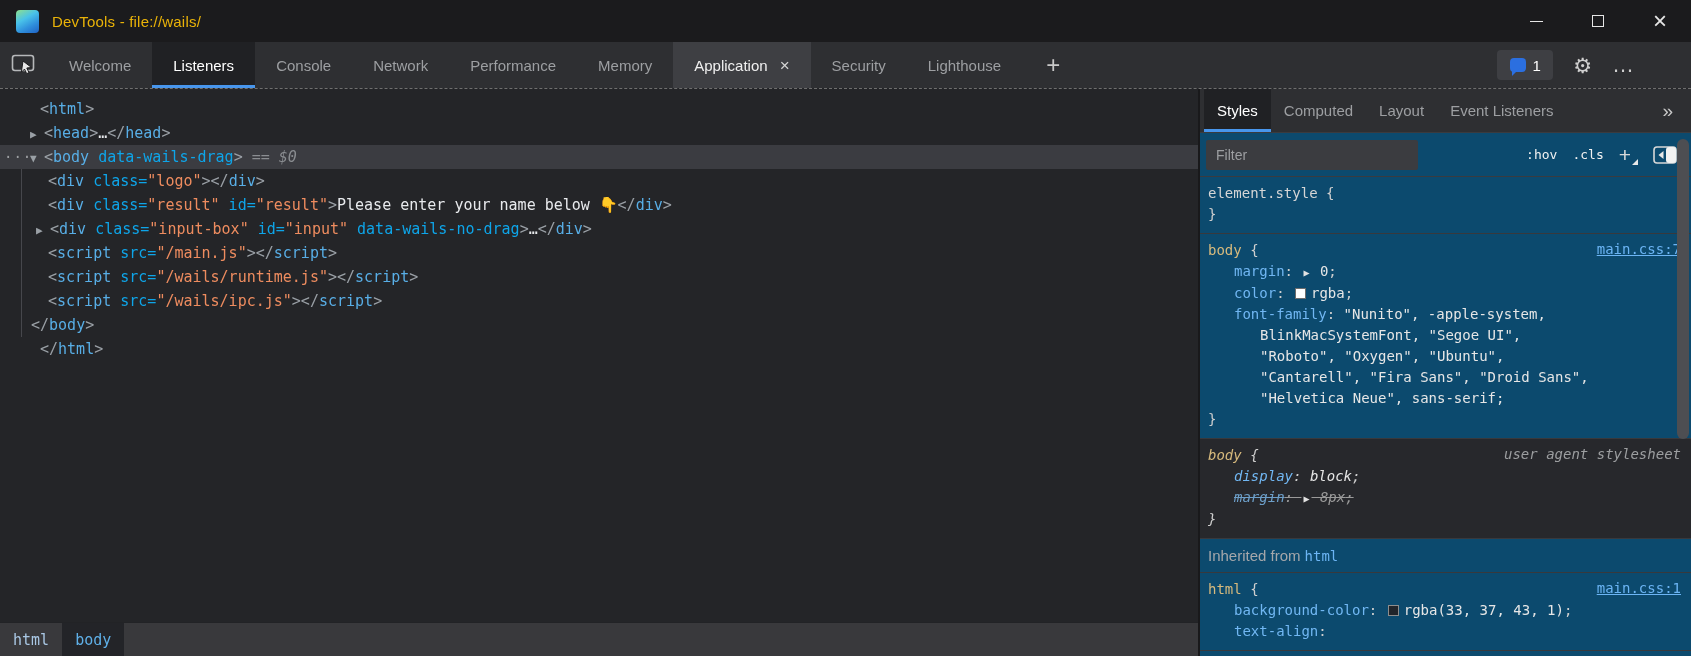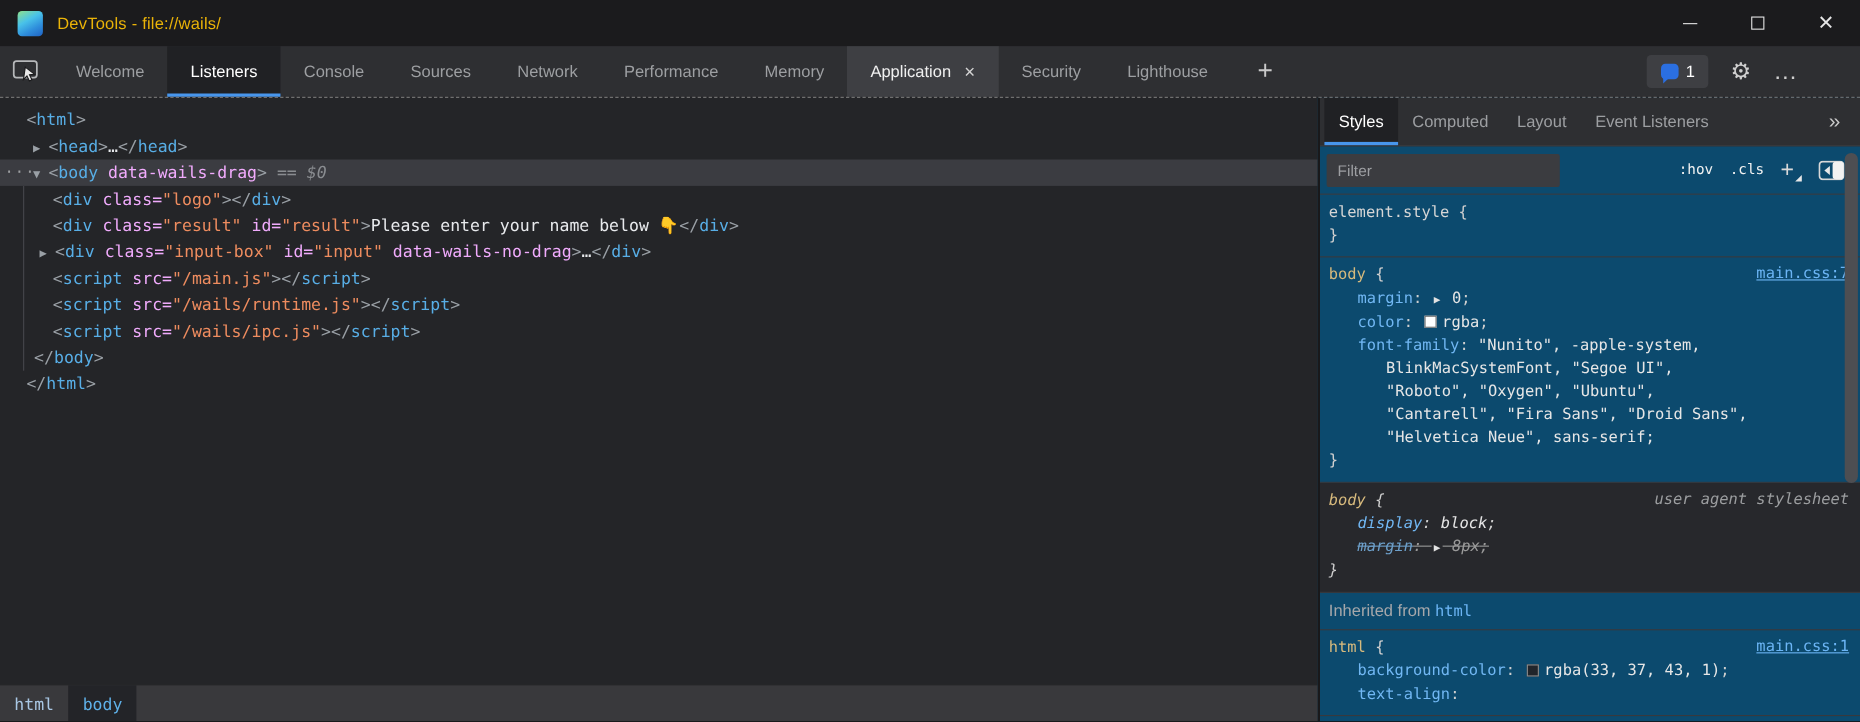--- a/index.html
+++ b/index.html
@@ -41,26 +41,26 @@
   
   .tree{ position:relative; flex:1; overflow:hidden; padding-top:8px;
     font-family:"DejaVu Sans Mono", monospace; font-size:15px; }
   .trow{ position:relative; height:24px; line-height:24px; white-space:nowrap; }
   .trow.selected{ background:#3b3c41; }
   .guides{ position:absolute; left:21px; top:80px; height:168px; width:1px; background:#46474c; }
   .rowdots{ position:absolute; left:4px; top:0; color:#9d9fa2; font-size:14px; letter-spacing:1px; }
   .arrow{ display:inline-block; width:14px; color:#9aa0a6; font-size:11px; }
   .tk-pu{ color:#9aa0a6; }
   .tk-tag{ color:#58aee6; }
-  .tk-an{ color:#f0abfc; }
+  .tk-an{ color:#0ea5e9; }
   .tk-av{ color:#ee8c5f; }
   .tk-tx{ color:#e8eaed; }
   .tk-note{ color:#8a8d91; font-style:italic; }
   .tk-emoji{ color:#f3b72e; font-family:"DejaVu Sans", sans-serif; }
-  .pad28{ padding-left:24px; } .pad30{ padding-left:30px; } .pad31{ padding-left:31px; }
+  .pad28{ padding-left:40px; } .pad30{ padding-left:30px; } .pad31{ padding-left:31px; }
   .pad36{ padding-left:36px; } .pad48{ padding-left:48px; }
   
   .crumbs{ height:34px; background:#39393c; display:flex; align-items:stretch;
     font-family:"DejaVu Sans Mono", monospace; font-size:15px; border-top:1px solid #222326; }
   .crumb{ display:flex; align-items:center; padding:0 13px; color:#a9c7e4; }
   .crumb.current{ background:#232428; color:#5fb0e8; }
   
   .stylescol{ width:493px; border-left:2px solid #19191b; position:relative; overflow:hidden; background:#0c4a6e; display:flex; flex-direction:column; }
   .stabs{ height:44px; background:#2e2f32; display:flex; align-items:stretch; border-bottom:1px solid #3a3b3f; padding-left:4px; }
   .stab{ position:relative; display:flex; align-items:center; padding:0 13px; font-size:15px; color:#9d9fa2; white-space:nowrap; }
@@ -129,23 +129,20 @@
     <div class="tab">
         <span>Welcome</span>
       </div>
     <div class="tab selected">
         <span>Listeners</span>
       </div>
     <div class="tab">
         <span>Console</span>
       </div>
     <div class="tab">
-        <span>Sources</span>
-      </div>
-    <div class="tab">
         <span>Network</span>
       </div>
     <div class="tab">
         <span>Performance</span>
       </div>
     <div class="tab">
         <span>Memory</span>
       </div>
     <div class="tab open">
       <span>Application</span>

